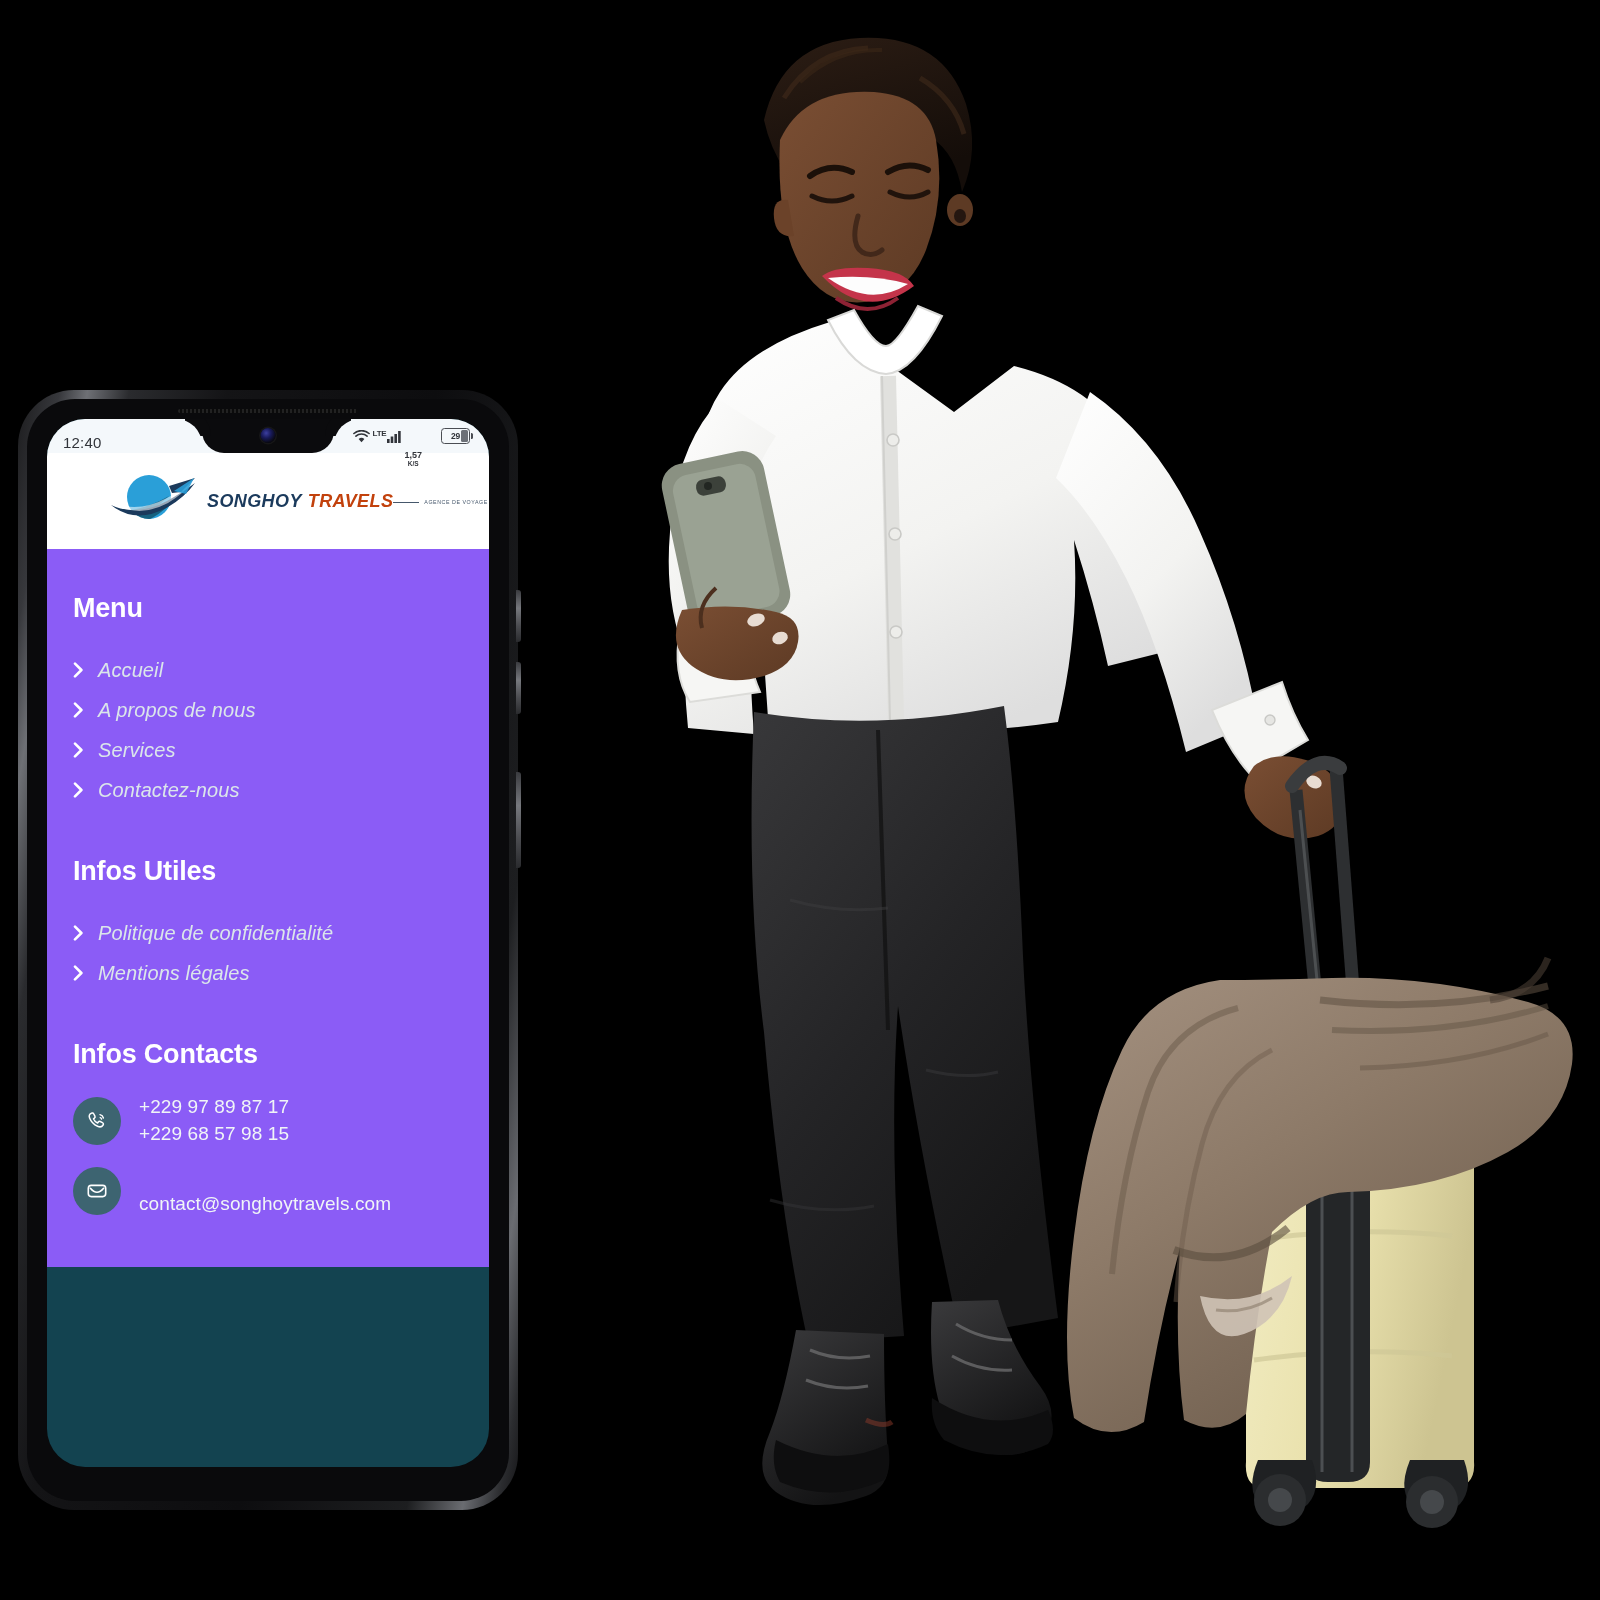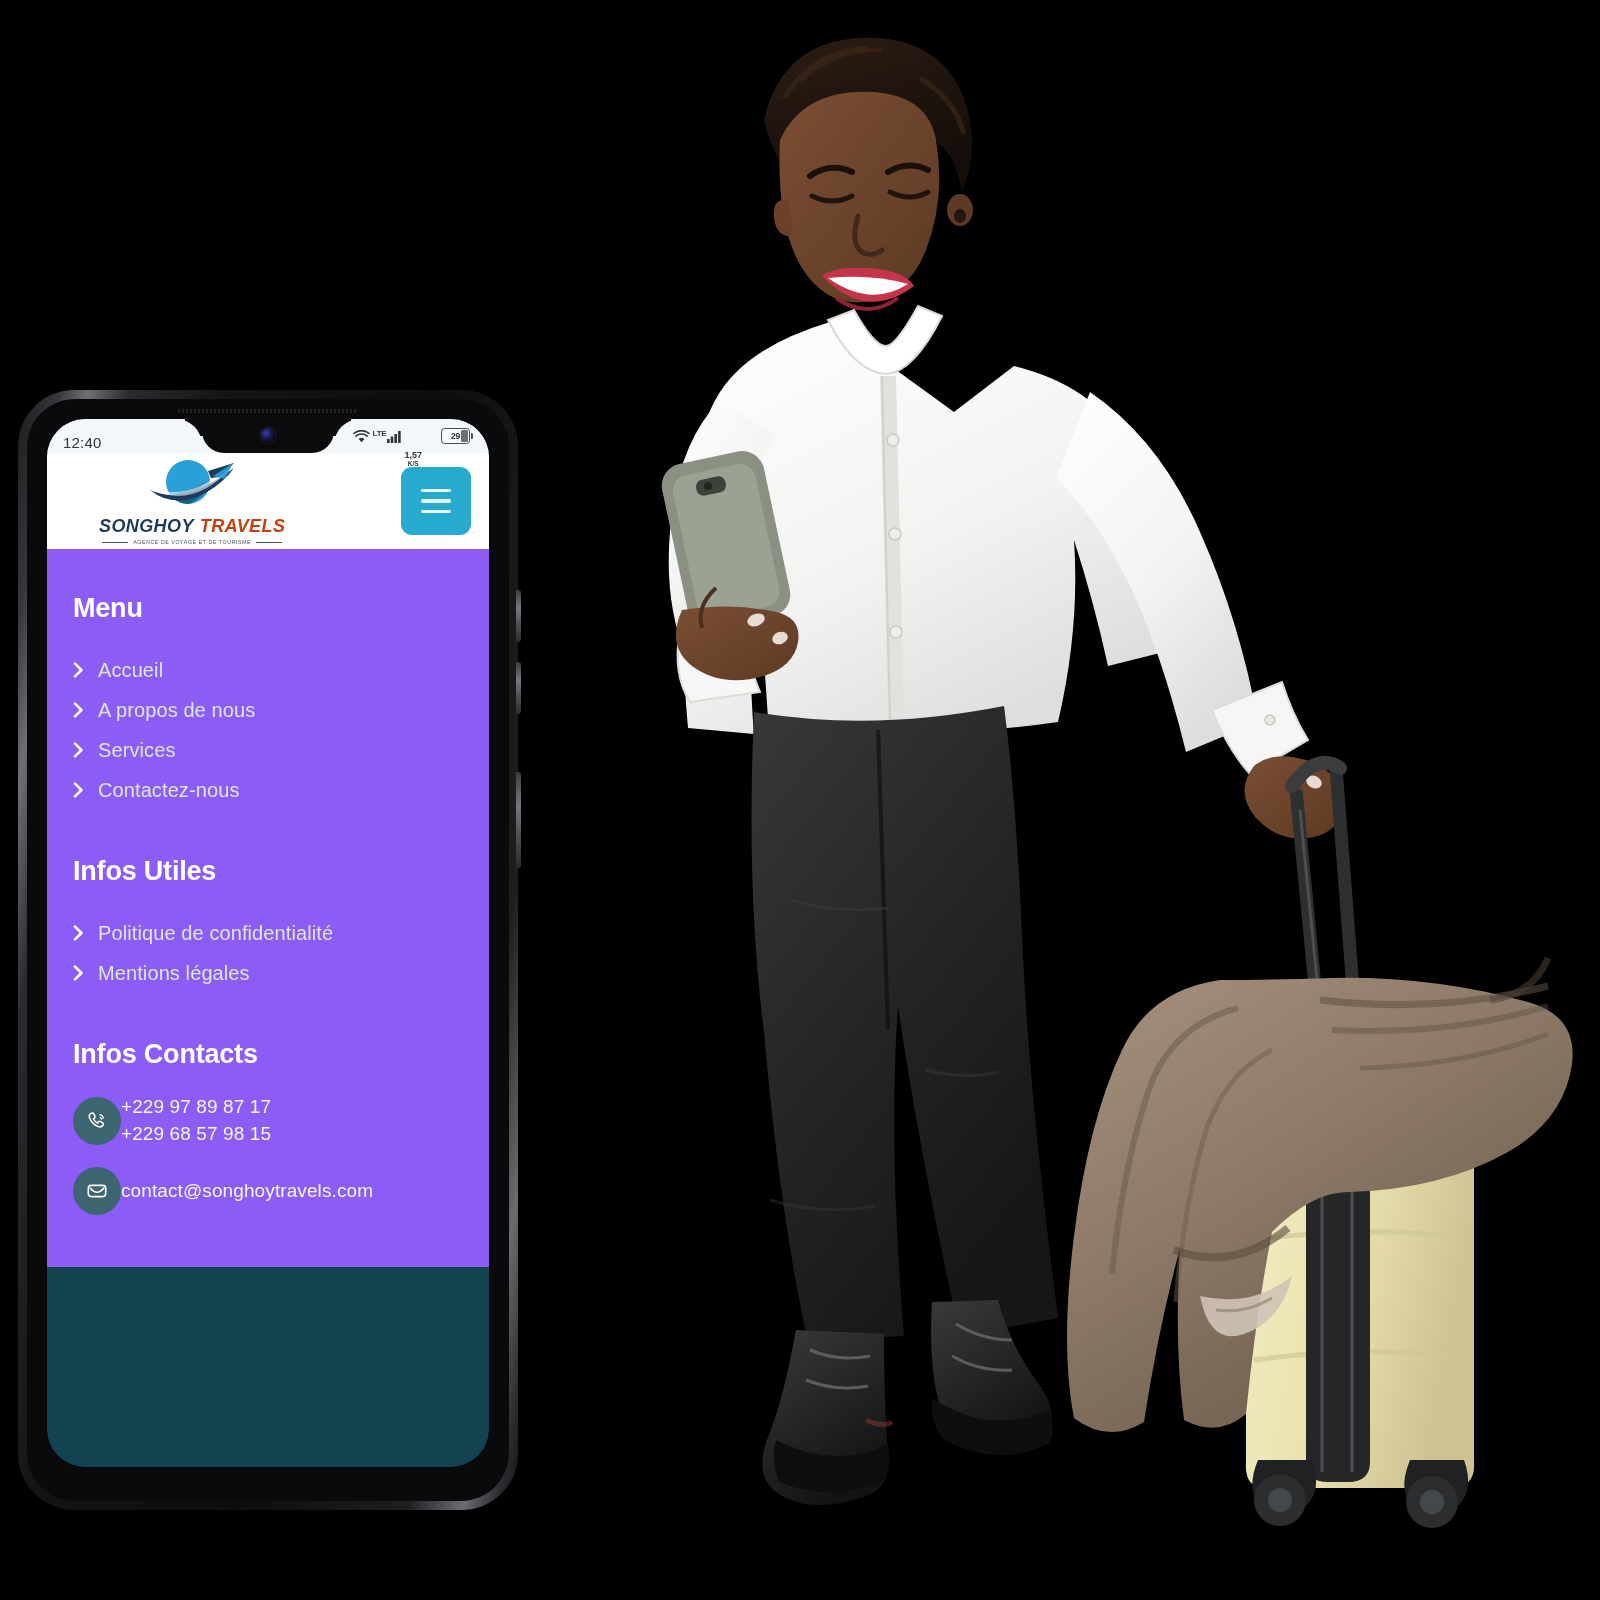--- a/index.html
+++ b/index.html
@@ -198,21 +198,21 @@
     background: #ffffff;
     display: flex;
     align-items: center;
     justify-content: space-between;
     padding: 0 18px 0 0;
     position: relative;
     z-index: 4;
   }
   .brand-logo {
     display: flex;
-    flex-direction: column;
+    flex-direction: row;
     align-items: center;
     margin-left: 52px;
   }
   .brand-mark { display: block; }
   .brand-wordmark {
     display: flex;
     align-items: baseline;
     gap: 6px;
     margin-top: 1px;
   }
@@ -284,38 +284,40 @@
     list-style: none;
     margin: 0;
     padding: 0;
   }
   .nav-item {
     display: flex;
     align-items: center;
     gap: 14px;
     padding: 8.5px 0;
     cursor: pointer;
+    font-style: italic;
   }
   .chev {
     flex: none;
     width: 11px;
     height: 16px;
     color: #ffffff;
   }
   .nav-label {
     color: #dbe6ea;
     font-size: 20px;
     letter-spacing: 0.1px;
   }
 
   
   .contact-list { margin-top: 2px; }
   .contact-row {
     display: flex;
-    align-items: center;
+    align-items: flex-end;
+    gap: 18px;
     margin-bottom: 22px;
     cursor: pointer;
   }
   .contact-icon {
     flex: none;
     width: 48px;
     height: 48px;
     border-radius: 50%;
     background: #3d6471;
     display: flex;

